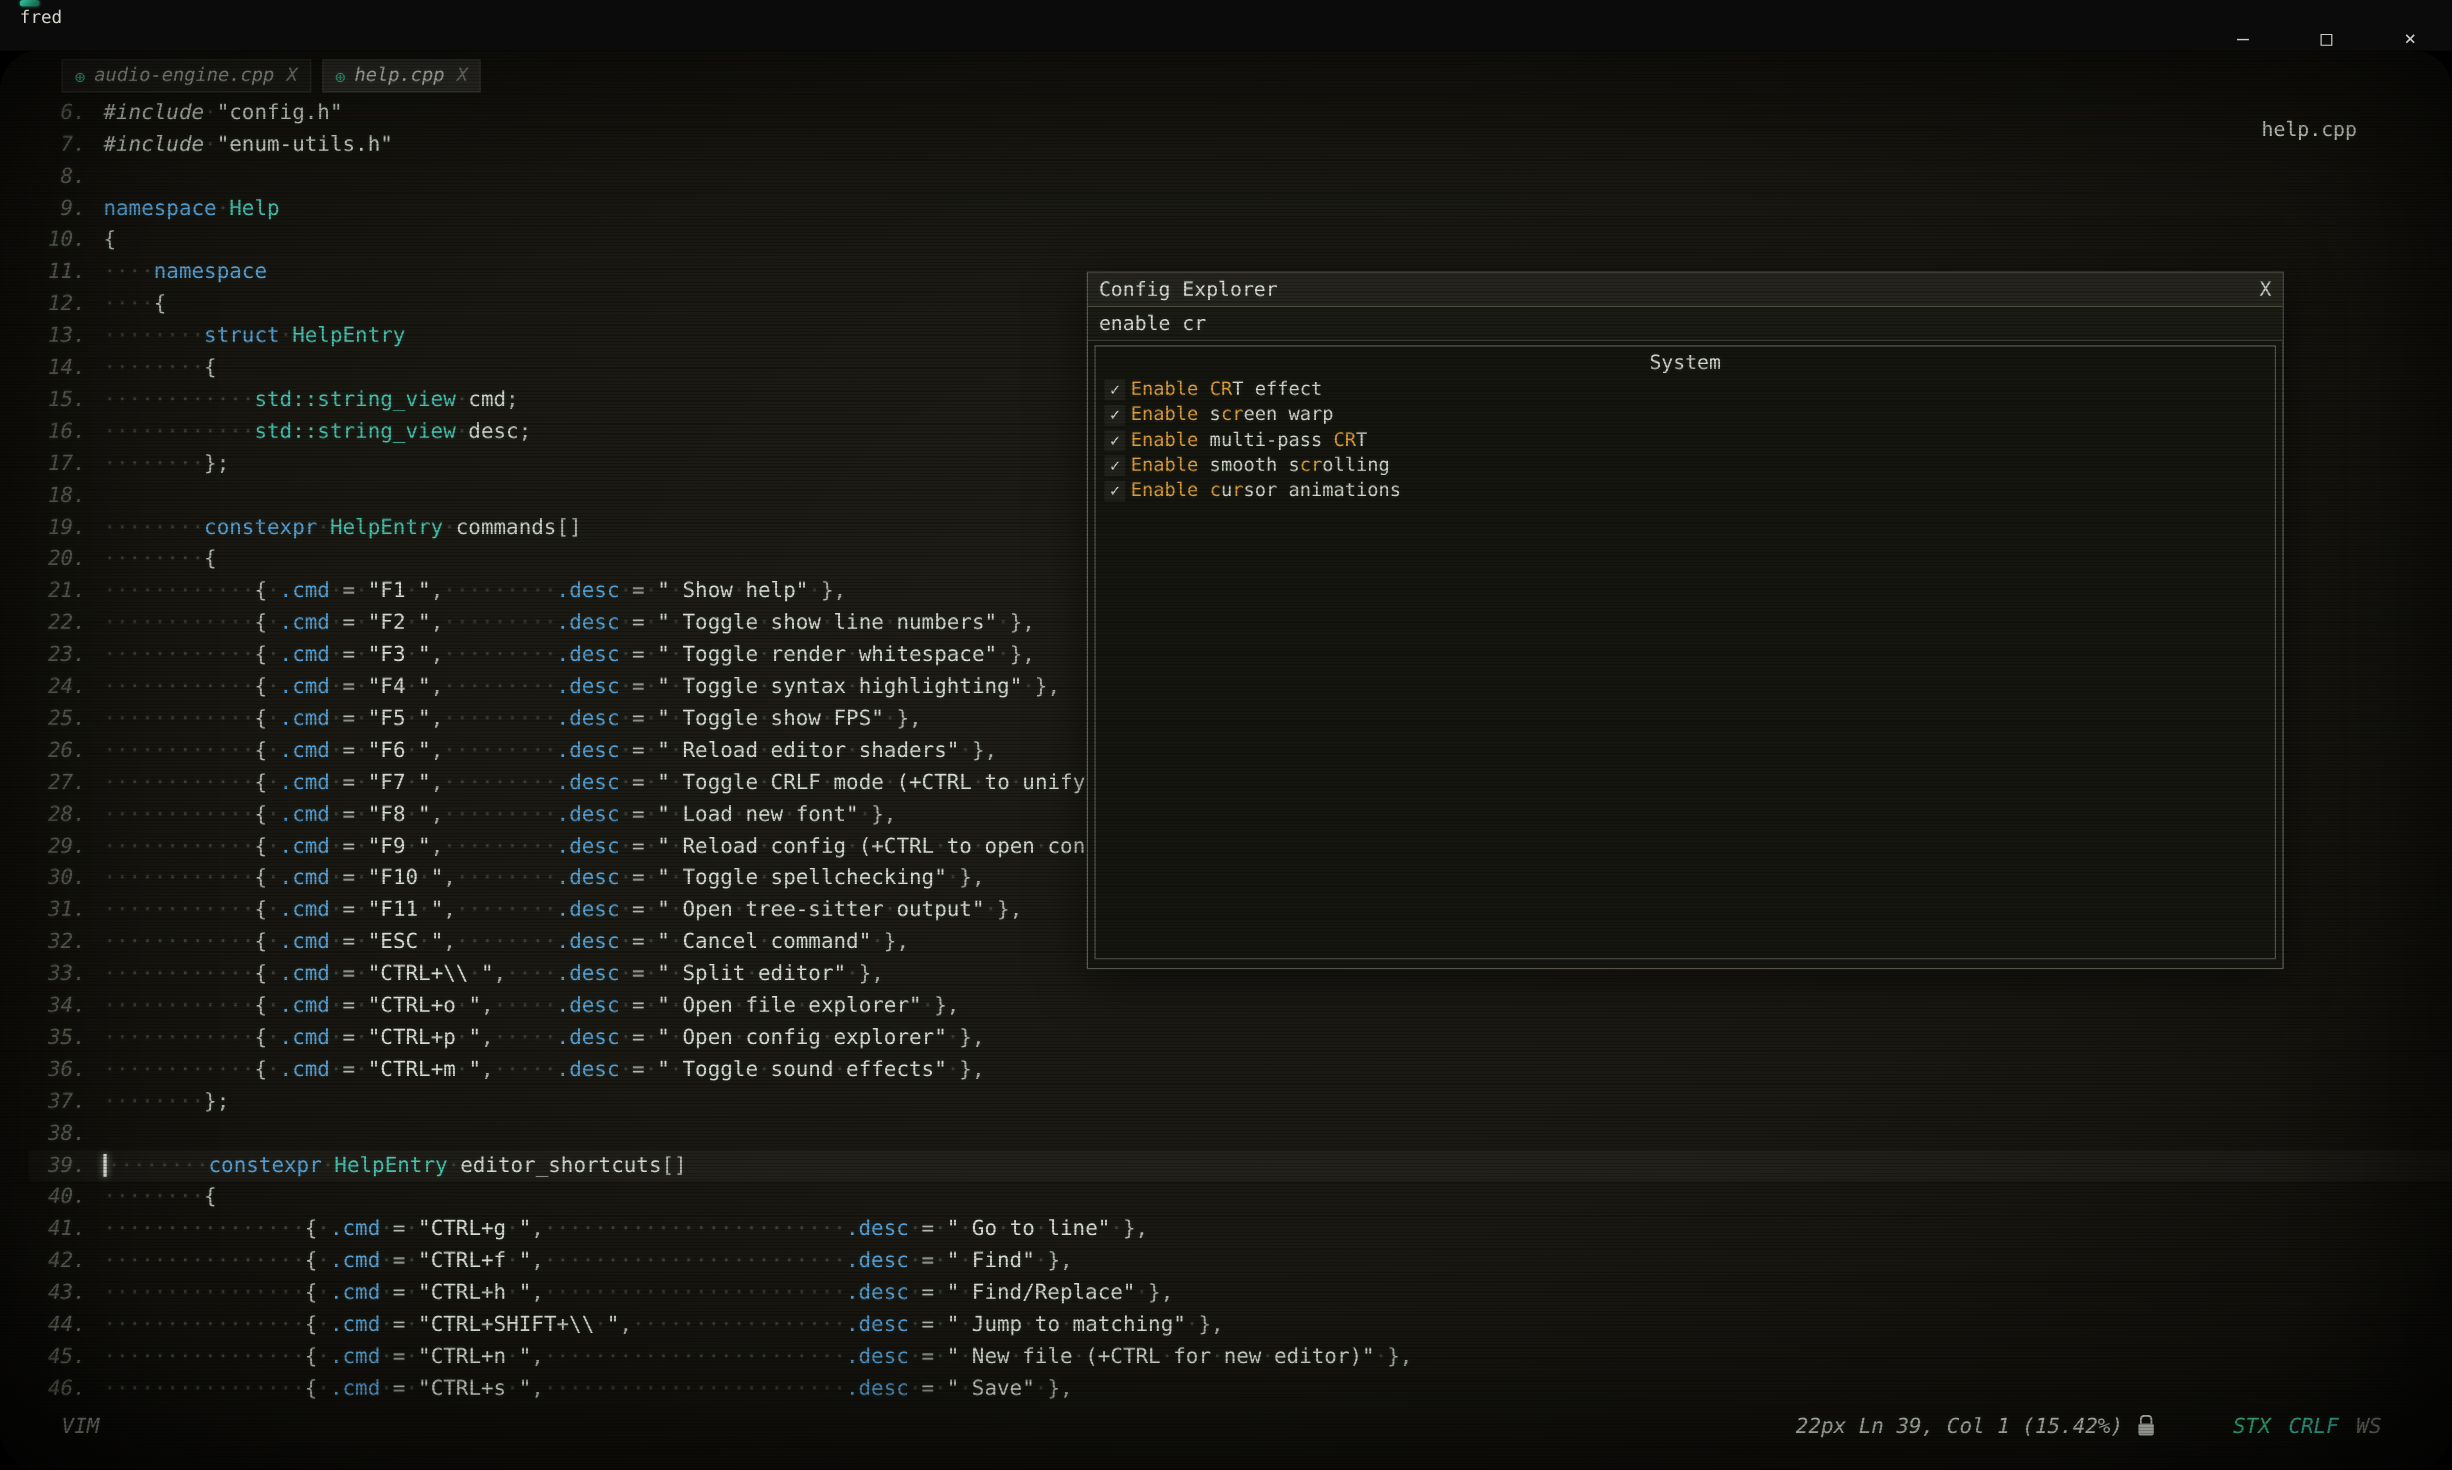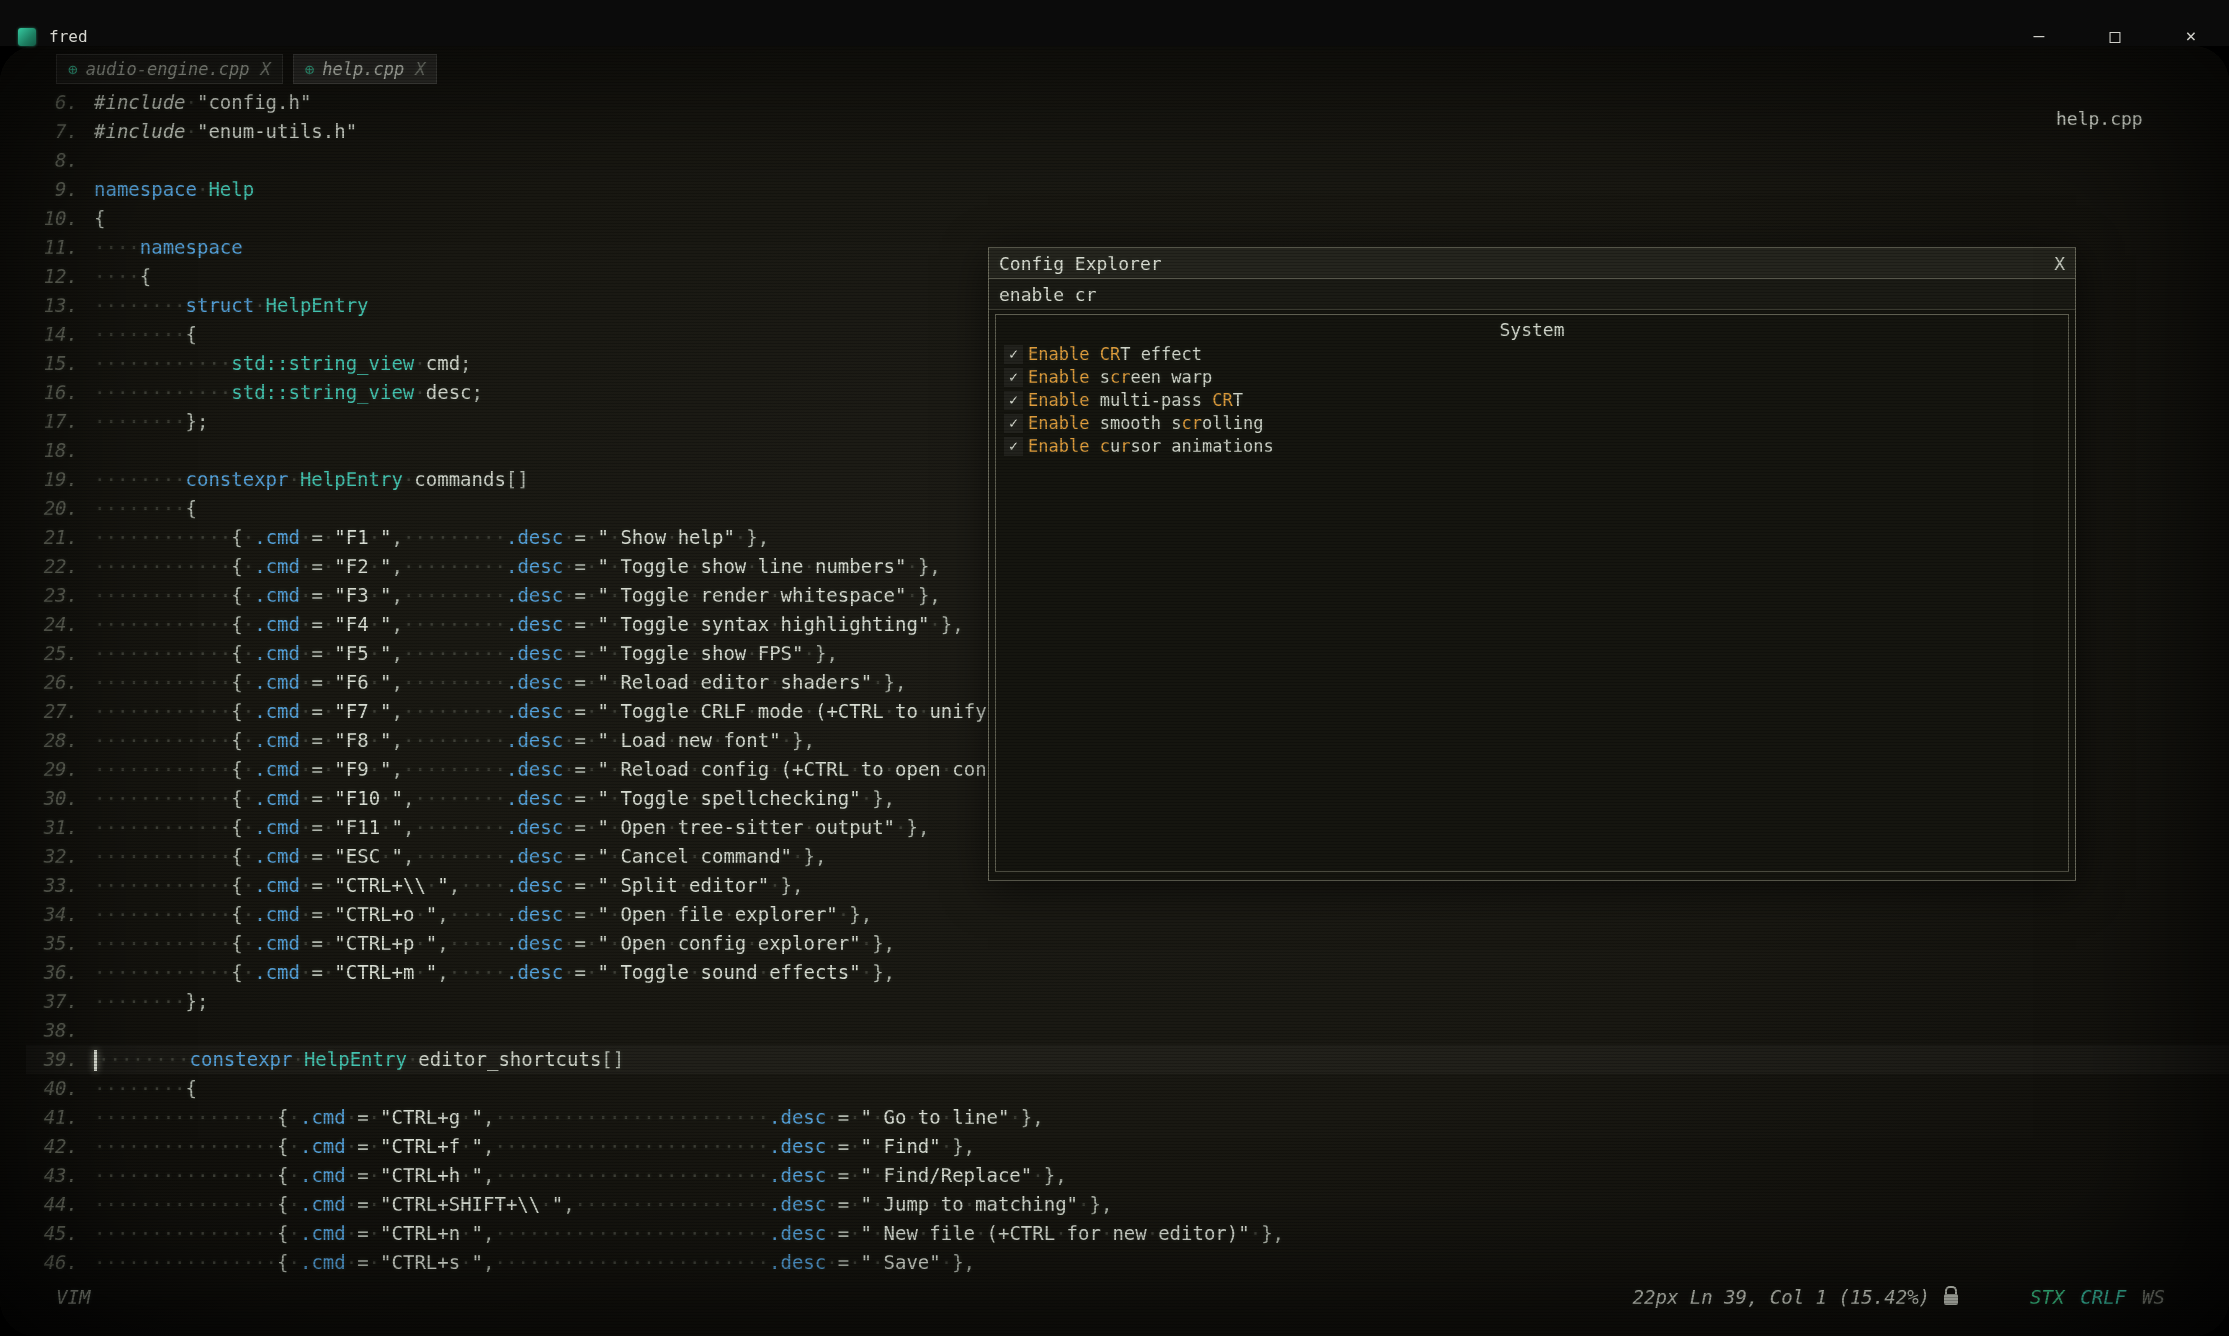--- a/index.html
+++ b/index.html
@@ -1,22 +1,22 @@
 <!DOCTYPE html>
 <html><head>
 <meta charset="utf-8">
 <style>
   html,body{margin:0;padding:0;background:#000;}
   body{width:2229px;height:1336px;position:relative;overflow:hidden;
        font-family:"DejaVu Sans Mono",monospace;}
 
   
   .titlebar{position:absolute;top:0;left:0;right:0;height:46px;background:#0b0b0b;
-            display:flex;align-items:flex-end;padding:0 18px;box-sizing:border-box;
-            color:#d6d6d0;font-size:16px;z-index:100;}
+            display:flex;align-items:flex-start;padding:0 18px;box-sizing:border-box;
+            color:#d6d6d0;font-size:16px;z-index:100;flex-direction:column;}
   .app-icon{width:18px;height:18px;border-radius:3px;margin-right:13px;
             background:linear-gradient(135deg,#35c9a0 0%,#1d7f62 60%,#145b46 100%);
             box-shadow:0 0 3px rgba(60,220,170,.5);}
   .win-controls{margin-left:auto;display:flex;gap:52px;padding-right:8px;color:#cfcfc9;font-size:18px;}
   .win-controls span{cursor:default;width:24px;text-align:center;}
 
   
   .screen{position:absolute;top:46px;left:0;right:0;bottom:0;border-radius:36px;overflow:hidden;
           background:radial-gradient(ellipse at 50% 42%, #1e1d17 0%, #191812 52%, #11100c 85%, #070706 100%);
           text-shadow:0 0 4px rgba(190,230,200,.16);}

